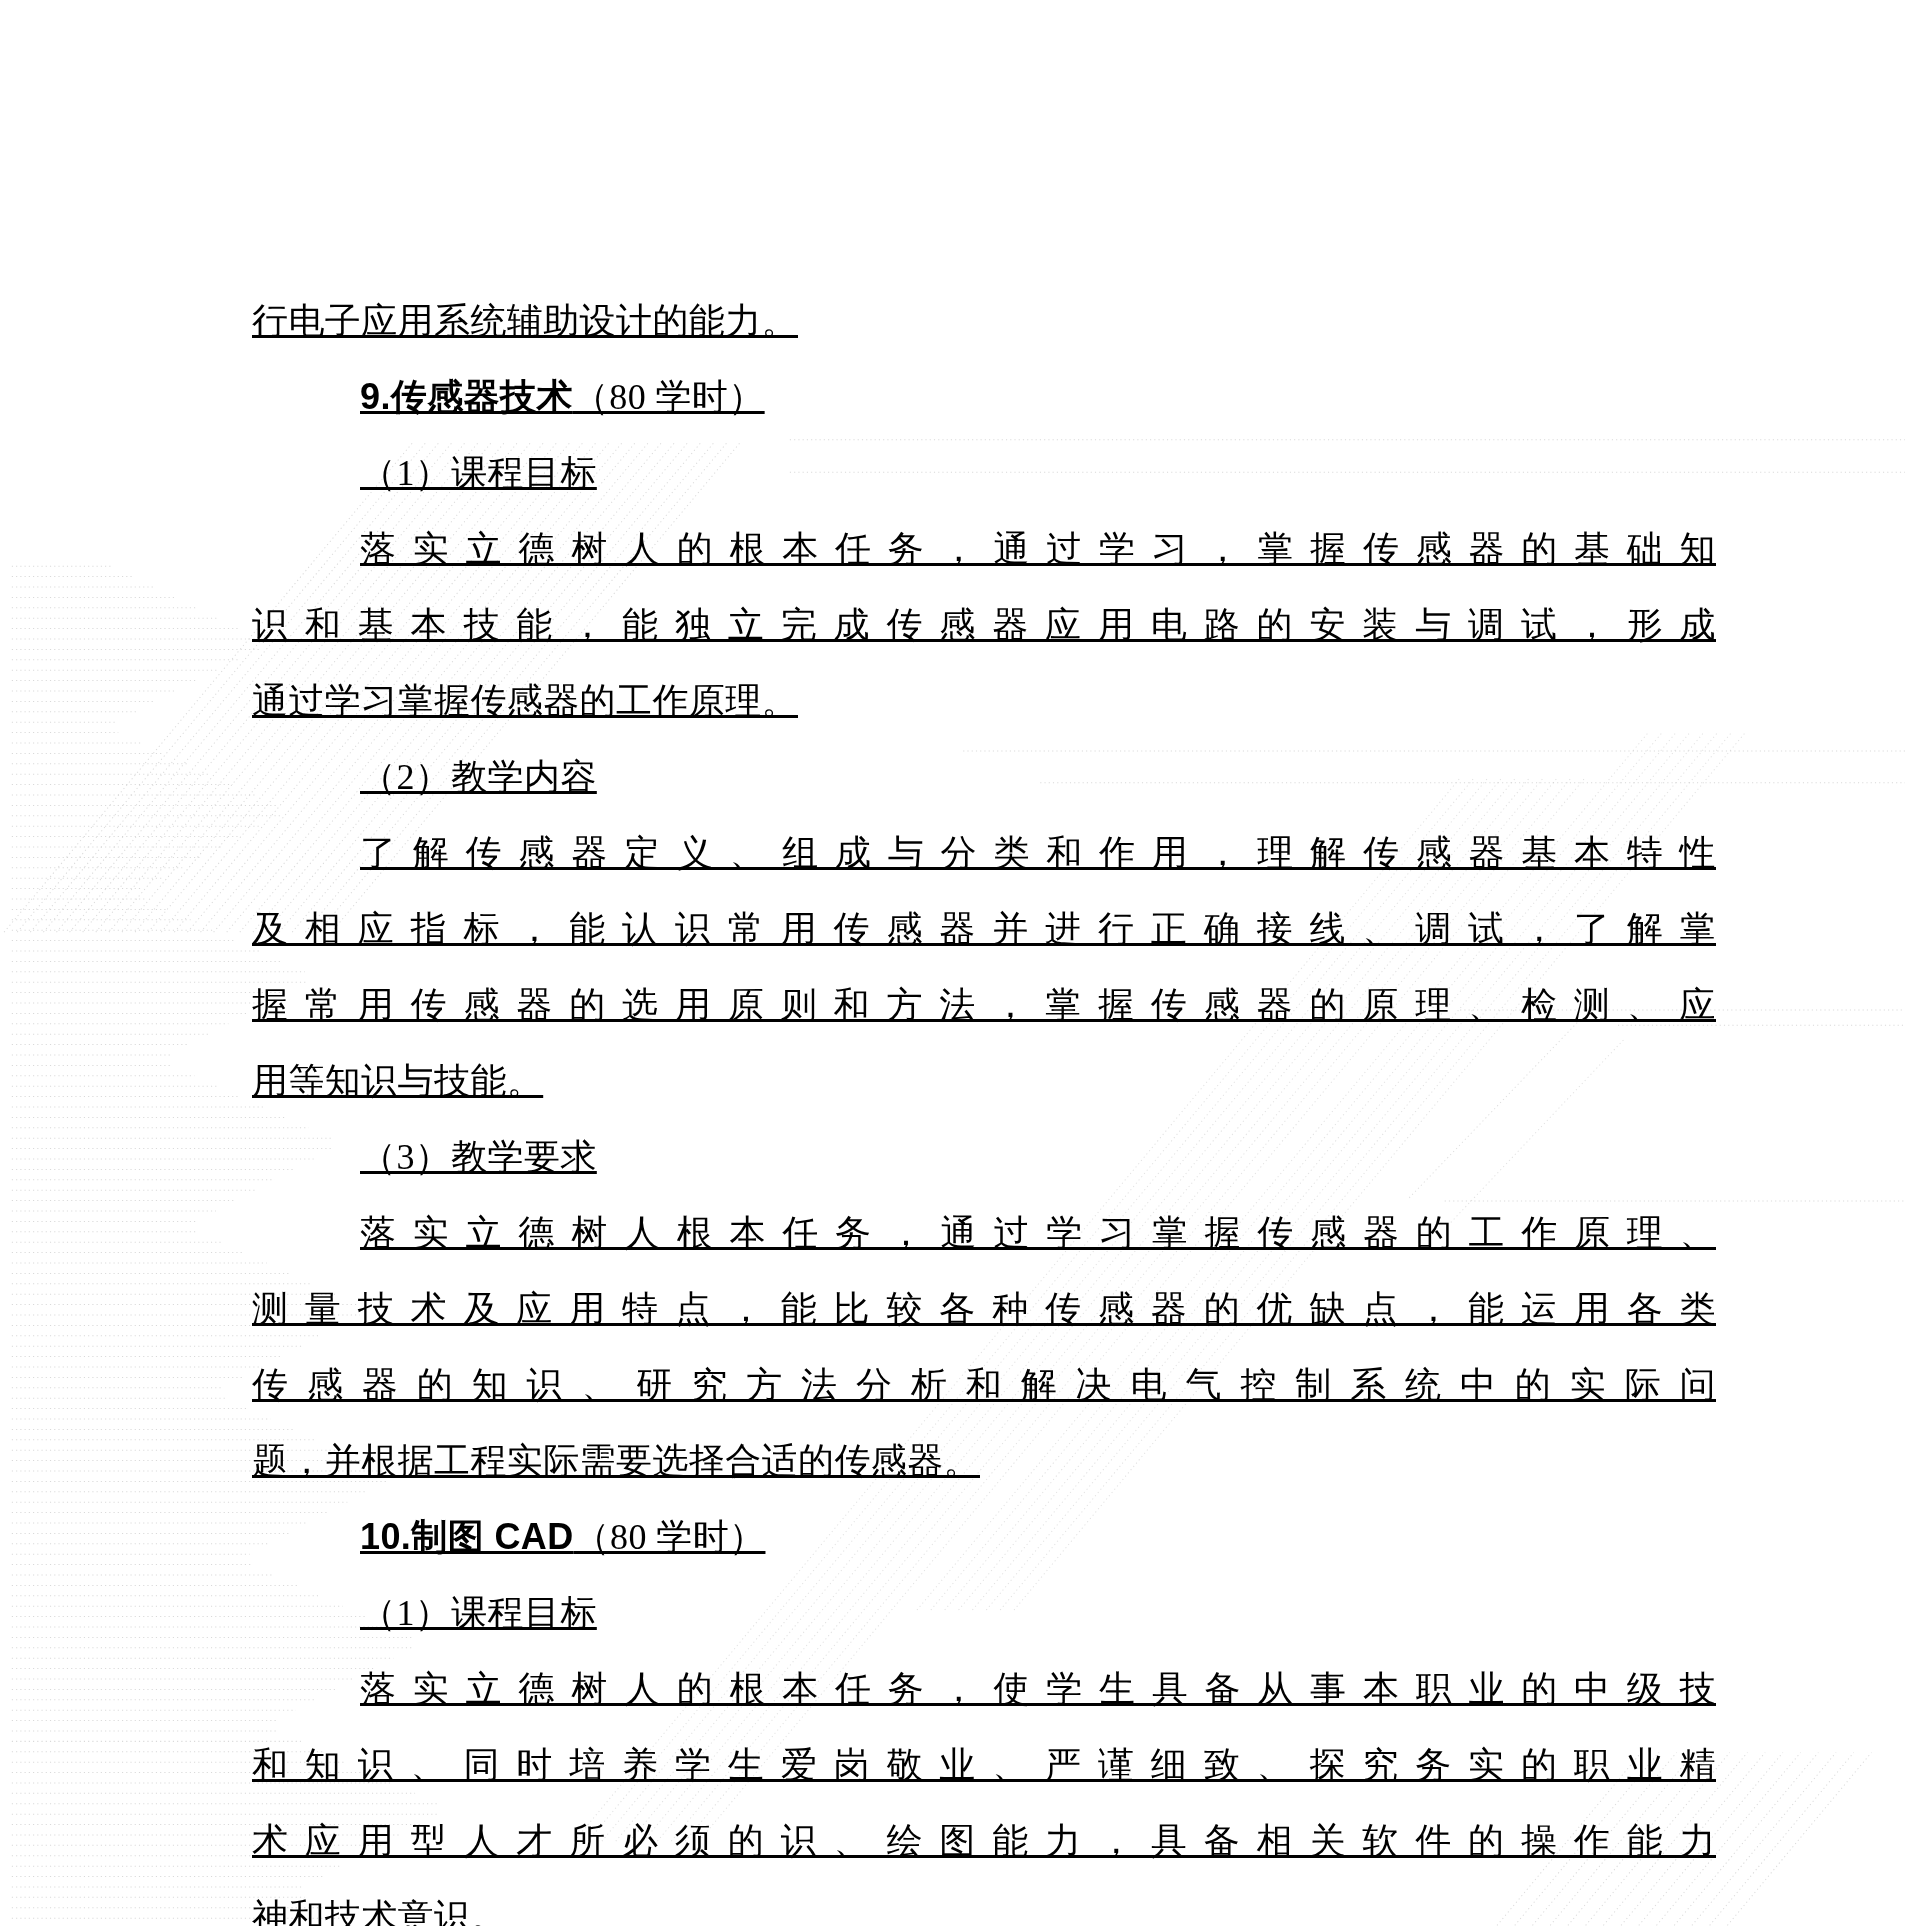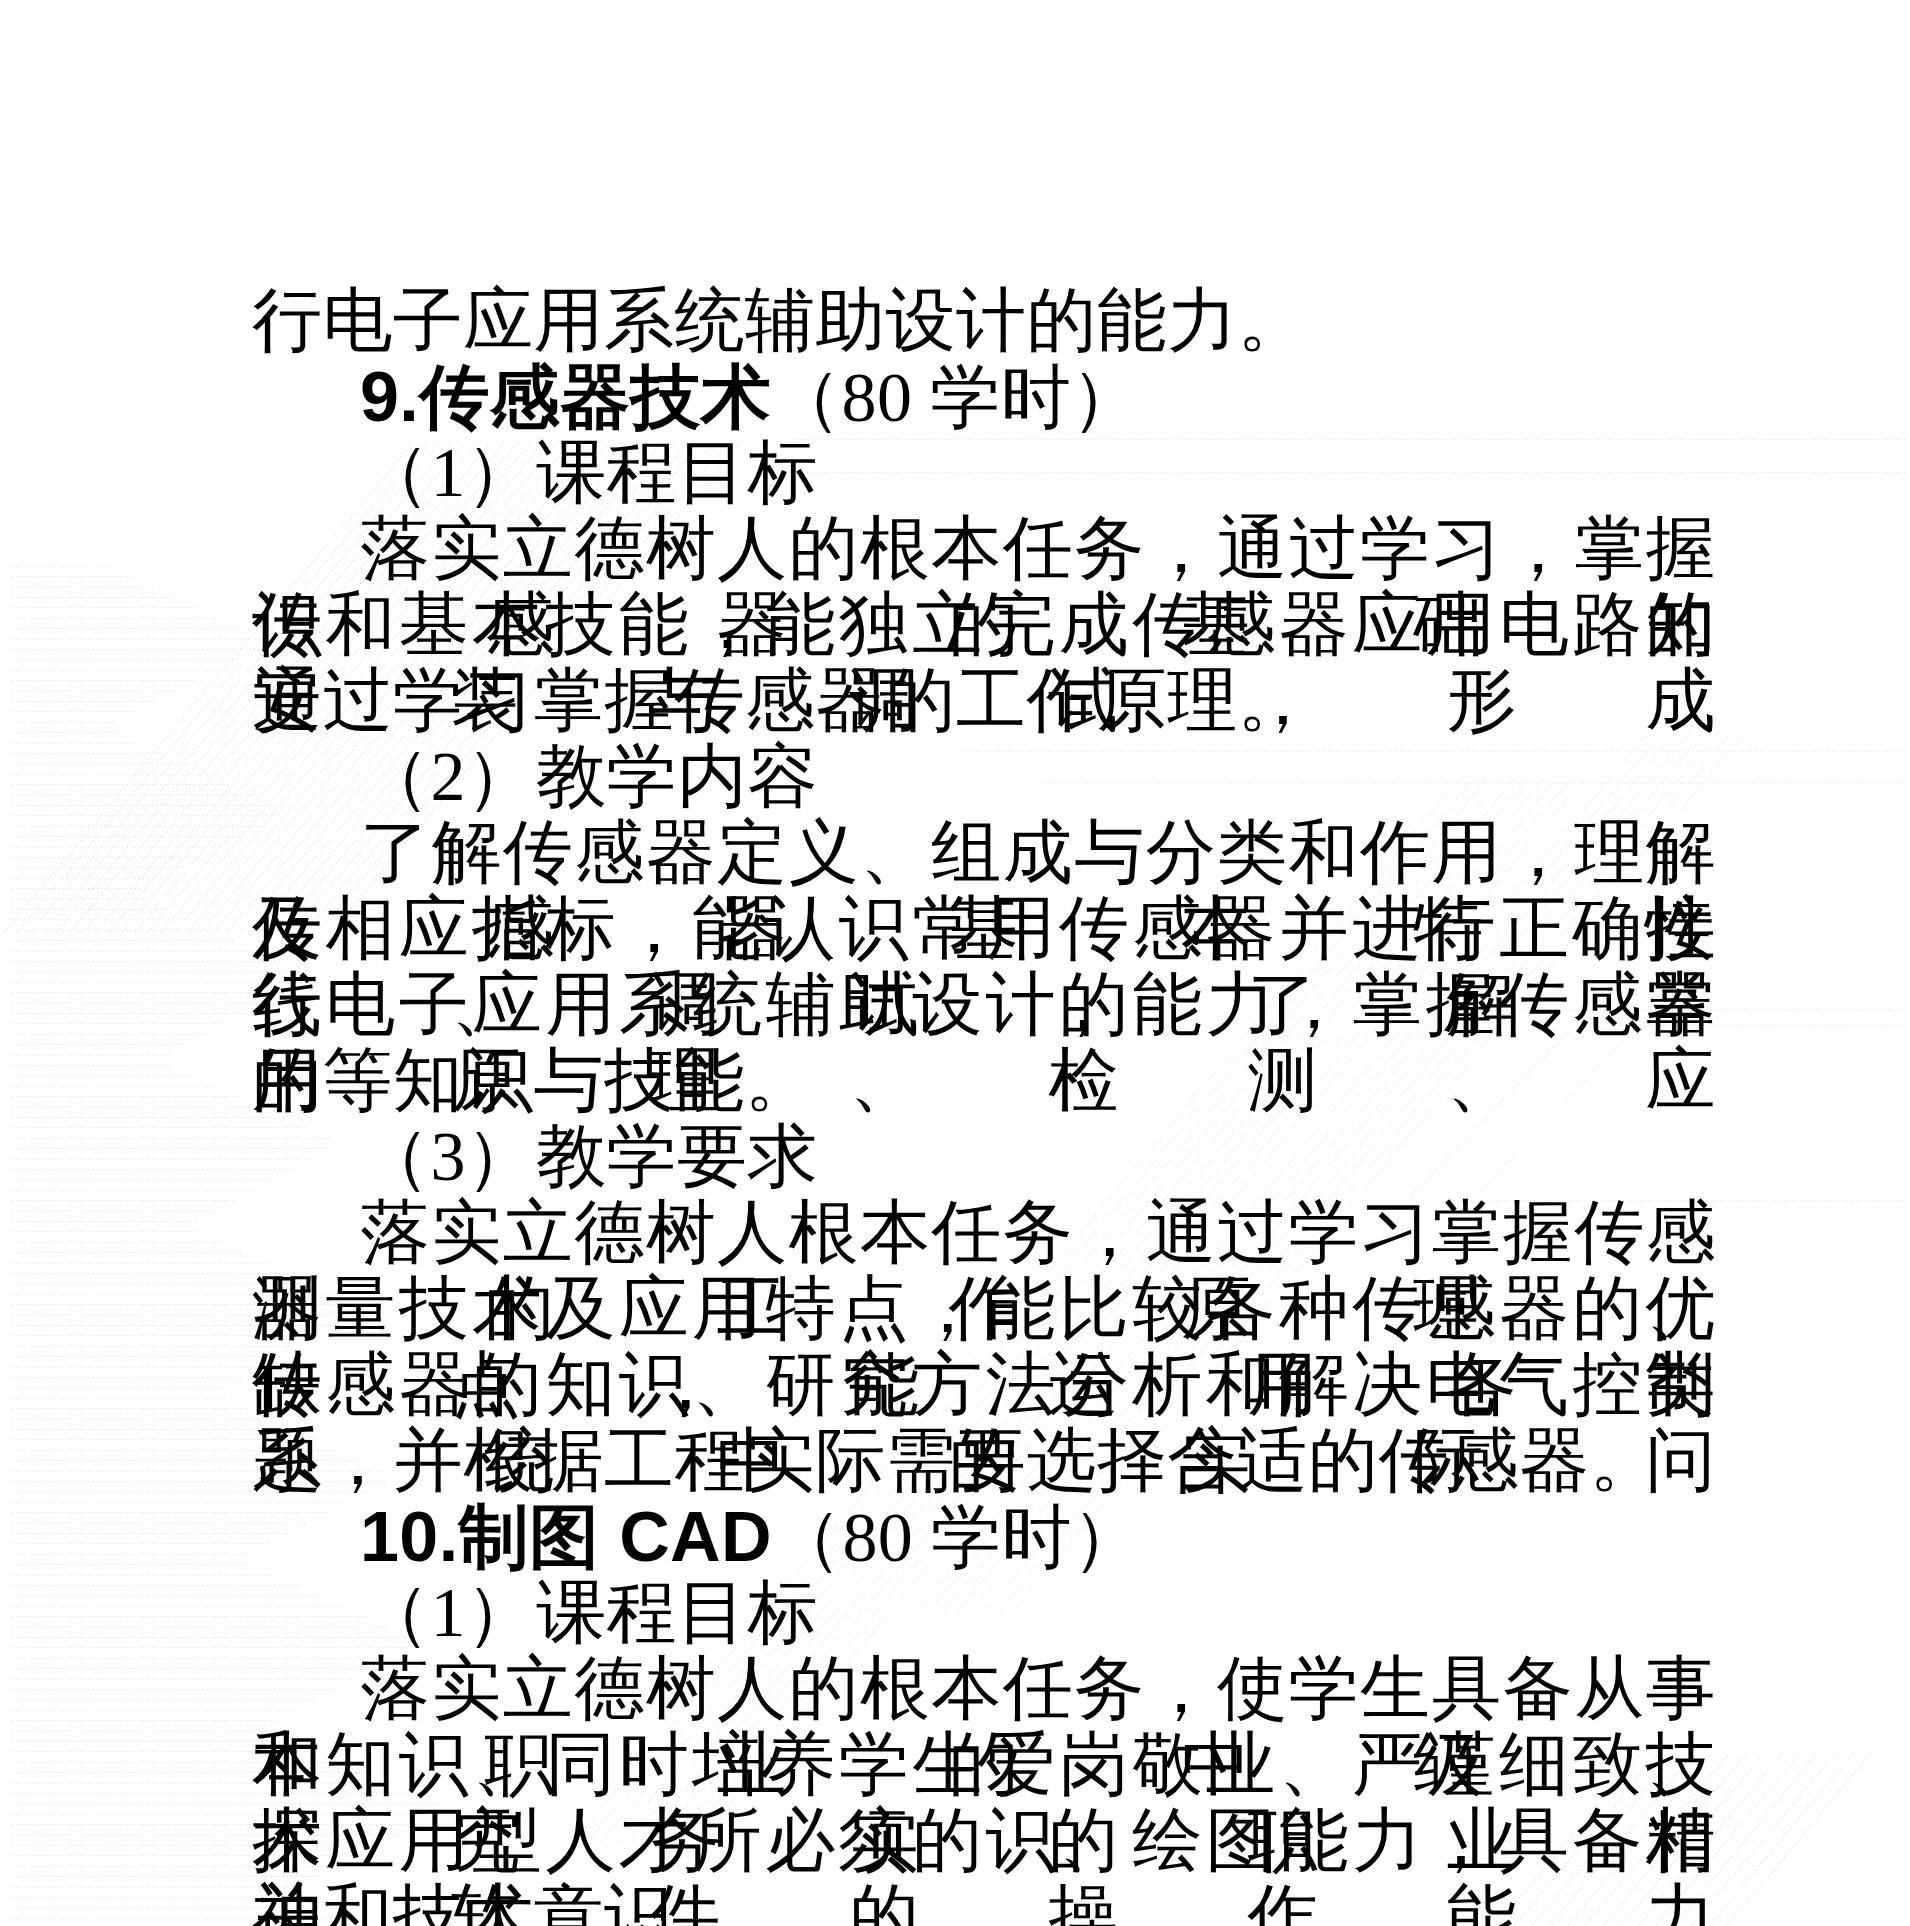--- a/index.html
+++ b/index.html
@@ -26,24 +26,25 @@
   }
   .content {
     position: absolute;
     left: 252px;
     top: 283px;
     width: 1464px;
   }
   .line {
     height: 76px;
     line-height: 76px;
-    font-size: 70px;
+    font-size: 36px;
     letter-spacing: 0.4px;
     text-align: left;
     overflow: visible;
+    text-decoration: underline;
   }
   .line.indent {
     text-indent: 108px;
   }
   .line.fill {
     text-align: justify;
     text-align-last: justify;
     text-justify: inter-character;
   }
   .run-bold {
@@ -351,21 +352,21 @@
   <main id="text-block" class="content">
       <div class="line"><span class="run">行电子应用系统辅助设计的能力。</span></div>
       <div class="line indent"><span class="run-bold">9.传感器技术</span><span class="run">（80 学时）</span></div>
       <div class="line indent"><span class="run">（1）课程目标</span></div>
       <div class="line indent fill"><span class="run">落实立德树人的根本任务，通过学习，掌握传感器的基础知</span></div>
       <div class="line fill"><span class="run">识和基本技能，能独立完成传感器应用电路的安装与调试，形成</span></div>
       <div class="line"><span class="run">通过学习掌握传感器的工作原理。</span></div>
       <div class="line indent"><span class="run">（2）教学内容</span></div>
       <div class="line indent fill"><span class="run">了解传感器定义、组成与分类和作用，理解传感器基本特性</span></div>
       <div class="line fill"><span class="run">及相应指标，能认识常用传感器并进行正确接线、调试，了解掌</span></div>
-      <div class="line fill"><span class="run">行电子应用系统辅助设计的能力，掌握传感器的原理、检测、应</span></div>
+      <div class="line fill"><span class="run">握常用传感器的选用原则和方法，掌握传感器的原理、检测、应</span></div>
       <div class="line"><span class="run">用等知识与技能。</span></div>
       <div class="line indent"><span class="run">（3）教学要求</span></div>
       <div class="line indent fill"><span class="run">落实立德树人根本任务，通过学习掌握传感器的工作原理、</span></div>
       <div class="line fill"><span class="run">测量技术及应用特点，能比较各种传感器的优缺点，能运用各类</span></div>
       <div class="line fill"><span class="run">传感器的知识、研究方法分析和解决电气控制系统中的实际问</span></div>
       <div class="line"><span class="run">题，并根据工程实际需要选择合适的传感器。</span></div>
       <div class="line indent"><span class="run-bold">10.制图 CAD</span><span class="run">（80 学时）</span></div>
       <div class="line indent"><span class="run">（1）课程目标</span></div>
       <div class="line indent fill"><span class="run">落实立德树人的根本任务，使学生具备从事本职业的中级技</span></div>
       <div class="line fill"><span class="run">和知识、同时培养学生爱岗敬业、严谨细致、探究务实的职业精</span></div>

